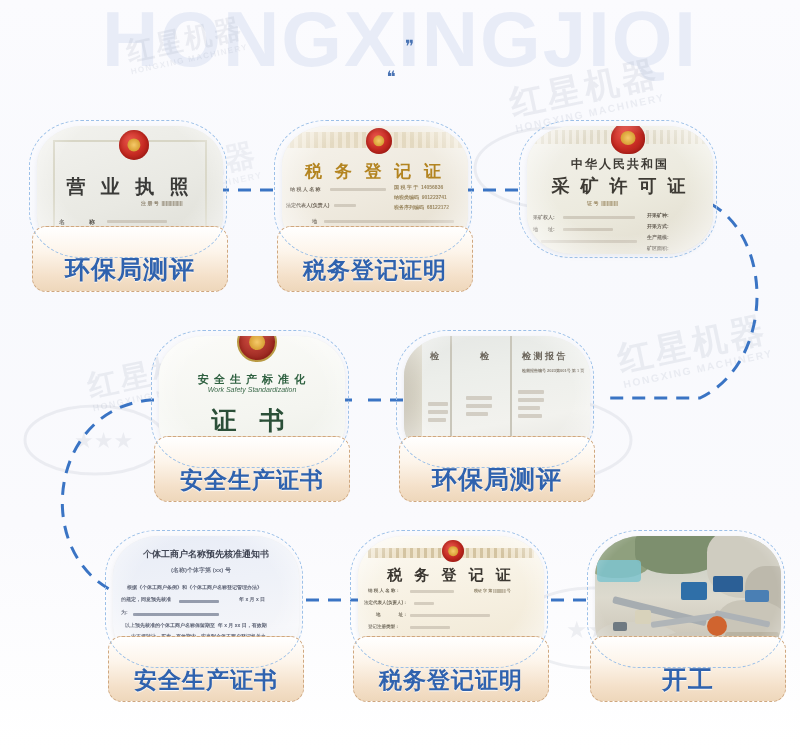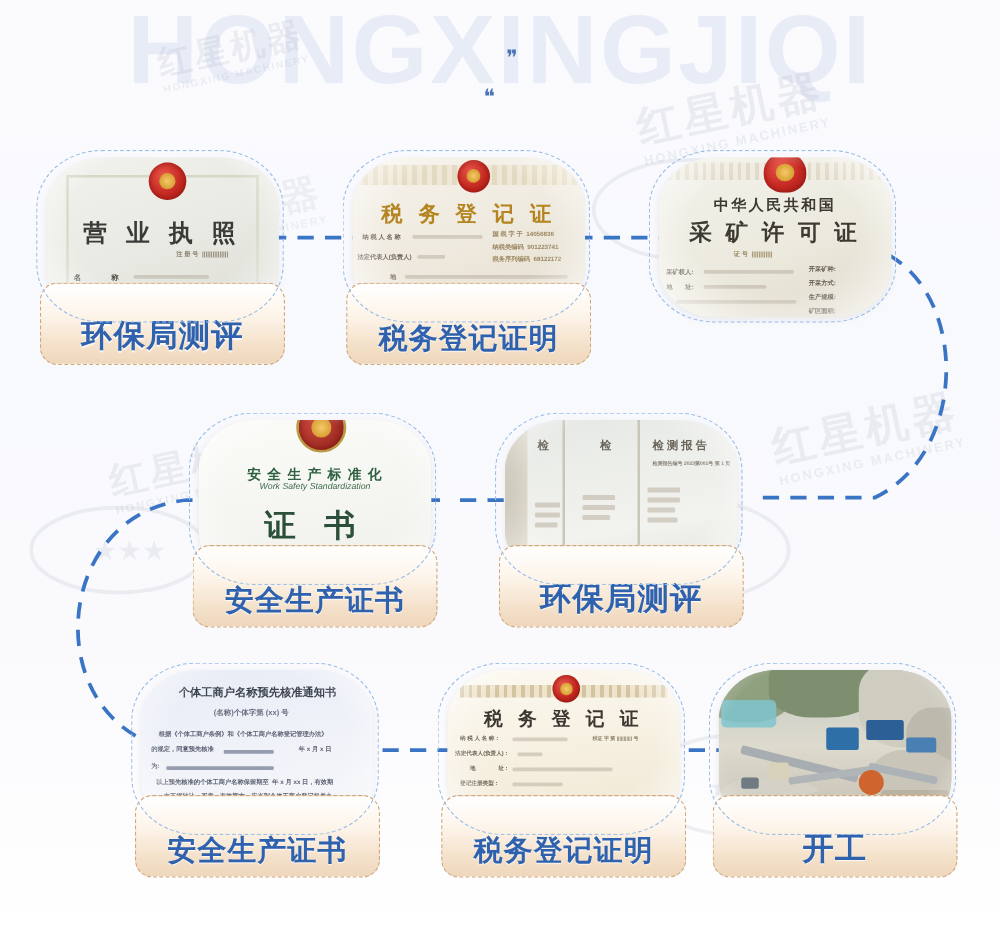--- a/index.html
+++ b/index.html
@@ -349,21 +349,21 @@
         <div class="dt" style="left:126px;top:114px;font-size:4.5px;color:#9a8c72;">国家税务局</div>
       </div>
       <div style="position:absolute;inset:0;background:radial-gradient(ellipse at 50% 45%,rgba(255,255,255,0) 56%,rgba(255,255,255,.85) 100%);"></div>
     </div>
     <div class="photo-ring" style="left:-1px;"></div>
     <div class="plate">
       <span class="plate-label small">税务登记证明</span>
     </div>
   </div>
 
-  <div class="card" style="left:568px;top:536px;">
+  <div class="card" style="left:588px;top:536px;">
     <div class="photo">
       <div class="quarry">
         <div class="rock" style="left:-10px;top:-6px;width:70px;height:48px;background:#8fa07e;"></div>
         <div class="rock" style="left:40px;top:-12px;width:90px;height:50px;background:#7d8f6e;"></div>
         <div class="rock" style="left:112px;top:-8px;width:90px;height:70px;background:#cfccc0;"></div>
         <div class="rock" style="left:150px;top:30px;width:60px;height:60px;background:#bdb9ac;"></div>
         <div class="rock" style="left:120px;top:64px;width:80px;height:70px;background:#c9c5b8;"></div>
         <div class="rock" style="left:0px;top:86px;width:90px;height:50px;background:#d4d1c6;"></div>
         <div class="rock" style="left:60px;top:96px;width:90px;height:44px;background:#cdc9bd;"></div>
         <div style="position:absolute;left:2px;top:24px;width:44px;height:22px;background:#7fc4cf;border-radius:4px;opacity:.85;"></div>

